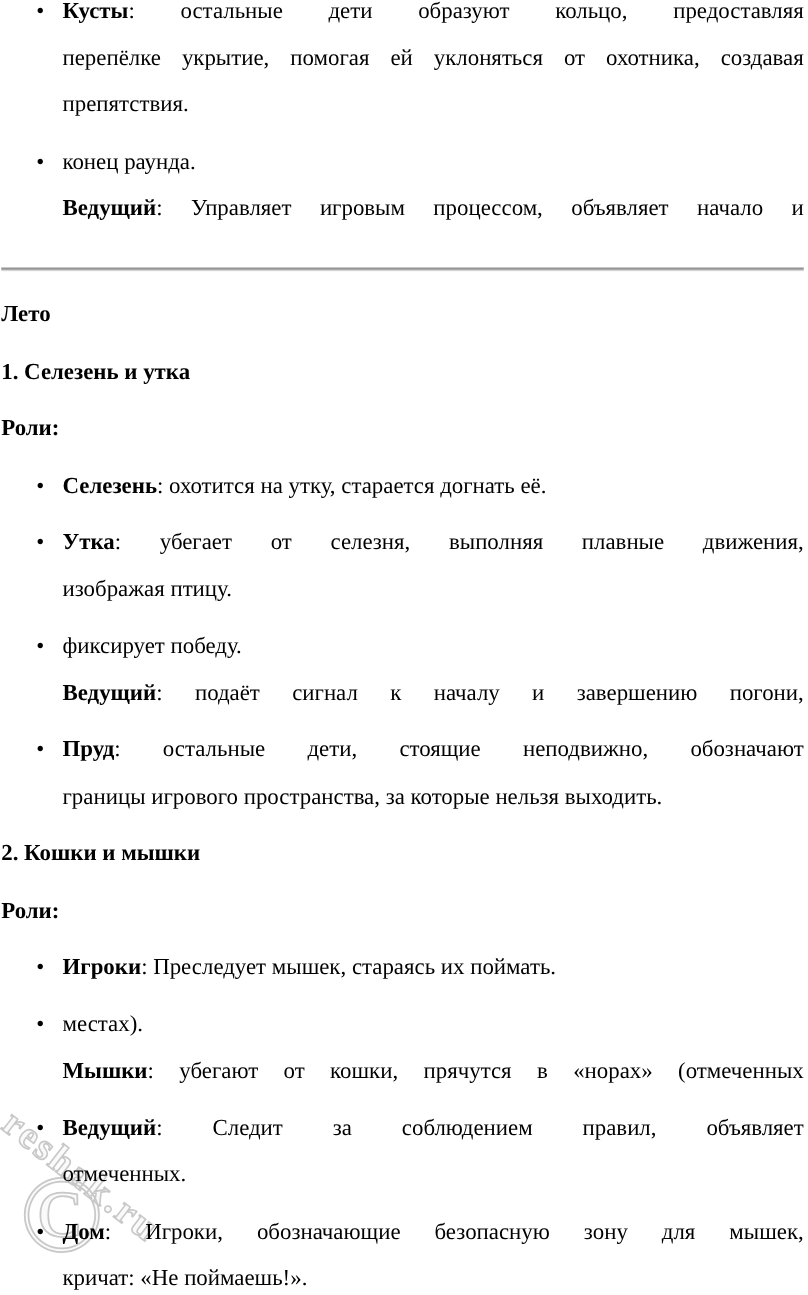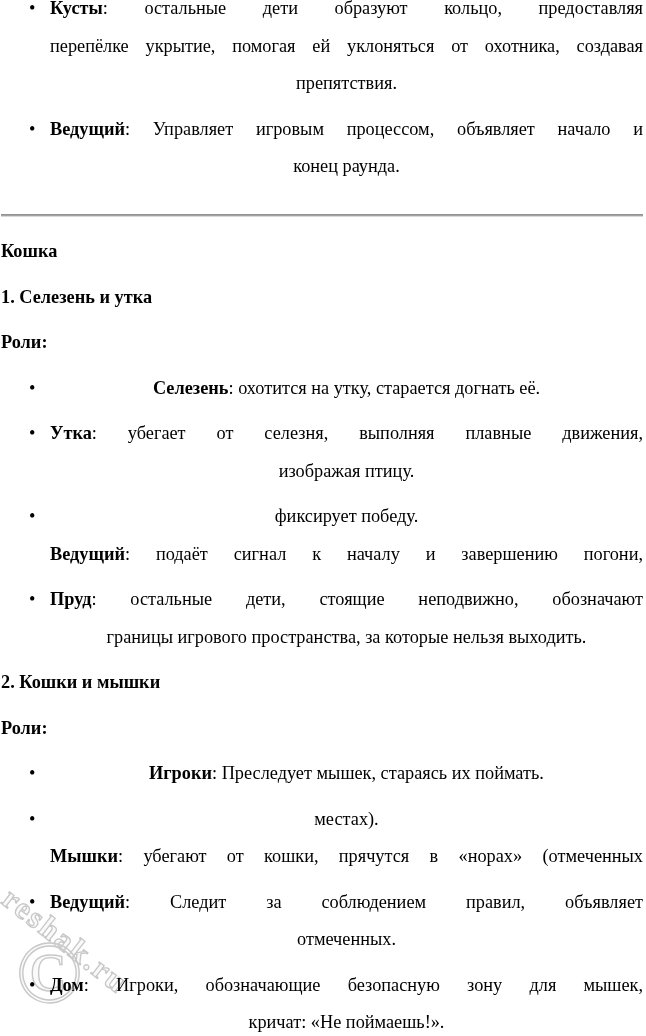--- a/index.html
+++ b/index.html
@@ -44,21 +44,21 @@
     font-weight:bold;
     margin:0 0 8px 0;
   }
   .para{margin:0 0 8px 0;}
   .bullet{position:relative;padding-left:49px;}
   .bullet .marker{
     position:absolute;left:28px;top:0;
     font-size:18.3px;line-height:37.5px;
   }
   .term{font-weight:bold;}
-  .line{text-align:center;}
+  .line{text-align:left;}
   .line.fill{text-align:justify;text-align-last:justify;}
   .divider{
     height:3.5px;border:none;
     margin:28px 0 16px 0;
     background:linear-gradient(to bottom,#8f8f8f 0%,var(--divider) 45%,#d6d6d6 80%,#e8e8e8 100%);
   }
 </style>
 </head>
 <body>
 
@@ -71,25 +71,25 @@
 
   <main class="content">
       <div class="para bullet">
         <span class="marker">•</span>
         <div class="line fill"><span class="term">Кусты</span>: остальные дети образуют кольцо, предоставляя</div>
         <div class="line fill">перепёлке укрытие, помогая ей уклоняться от охотника, создавая</div>
         <div class="line">препятствия.</div>
       </div>
       <div class="para bullet">
         <span class="marker">•</span>
+        <div class="line">конец раунда.</div>
         <div class="line fill"><span class="term">Ведущий</span>: Управляет игровым процессом, объявляет начало и</div>
-        <div class="line">конец раунда.</div>
       </div>
       <div class="divider"></div>
-      <div class="heading">Кошка</div>
+      <div class="heading">Лето</div>
       <div class="heading">1. Селезень и утка</div>
       <div class="heading">Роли:</div>
       <div class="para bullet">
         <span class="marker">•</span>
         <div class="line"><span class="term">Селезень</span>: охотится на утку, старается догнать её.</div>
       </div>
       <div class="para bullet">
         <span class="marker">•</span>
         <div class="line fill"><span class="term">Утка</span>: убегает от селезня, выполняя плавные движения,</div>
         <div class="line">изображая птицу.</div>

